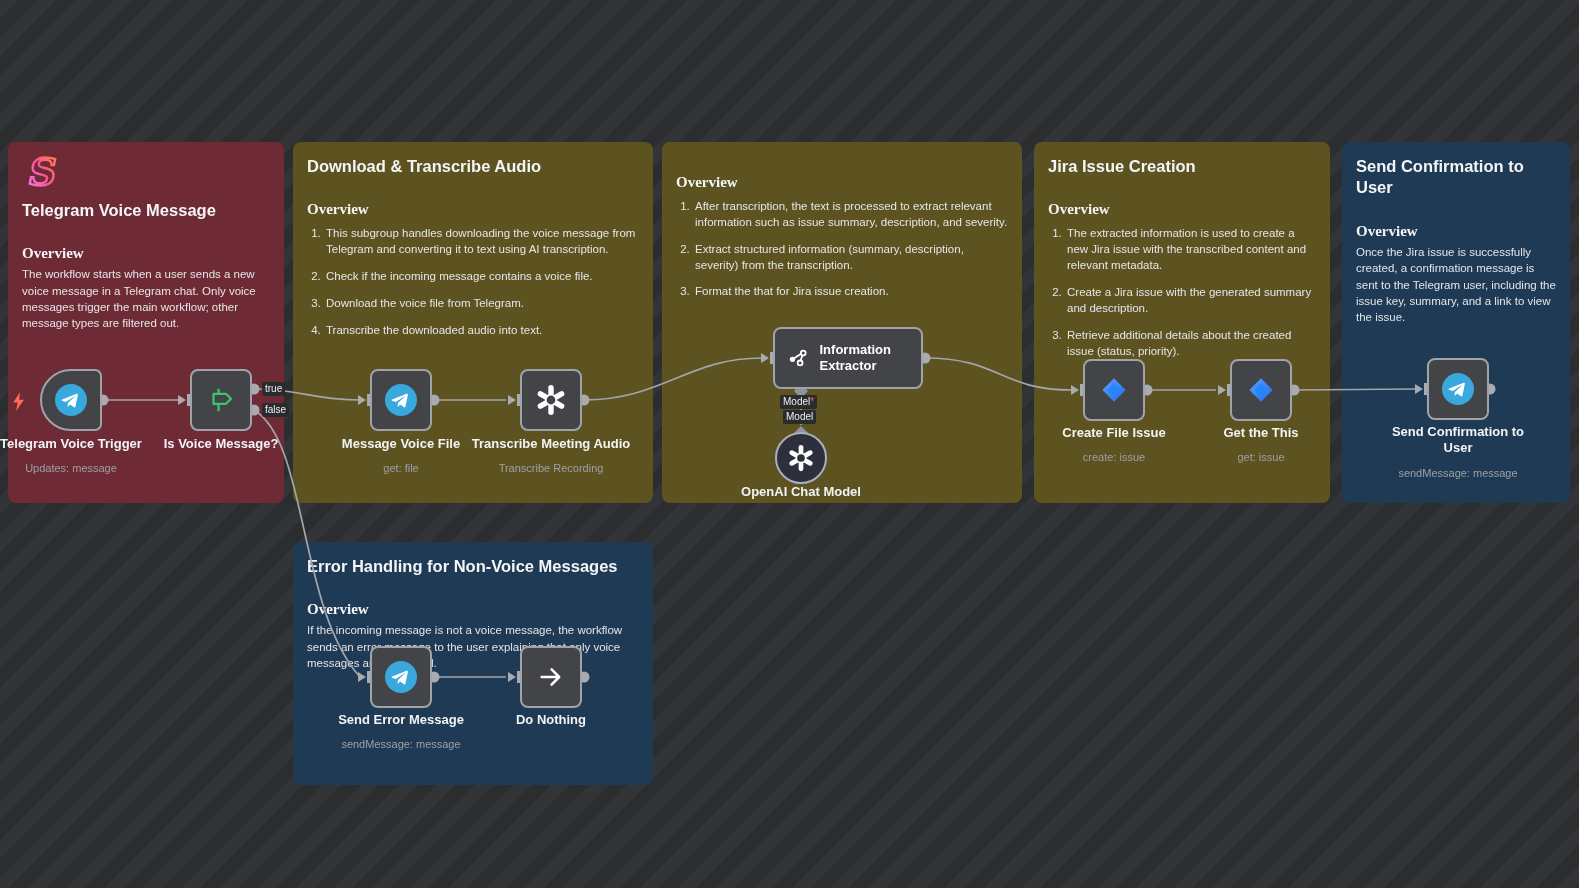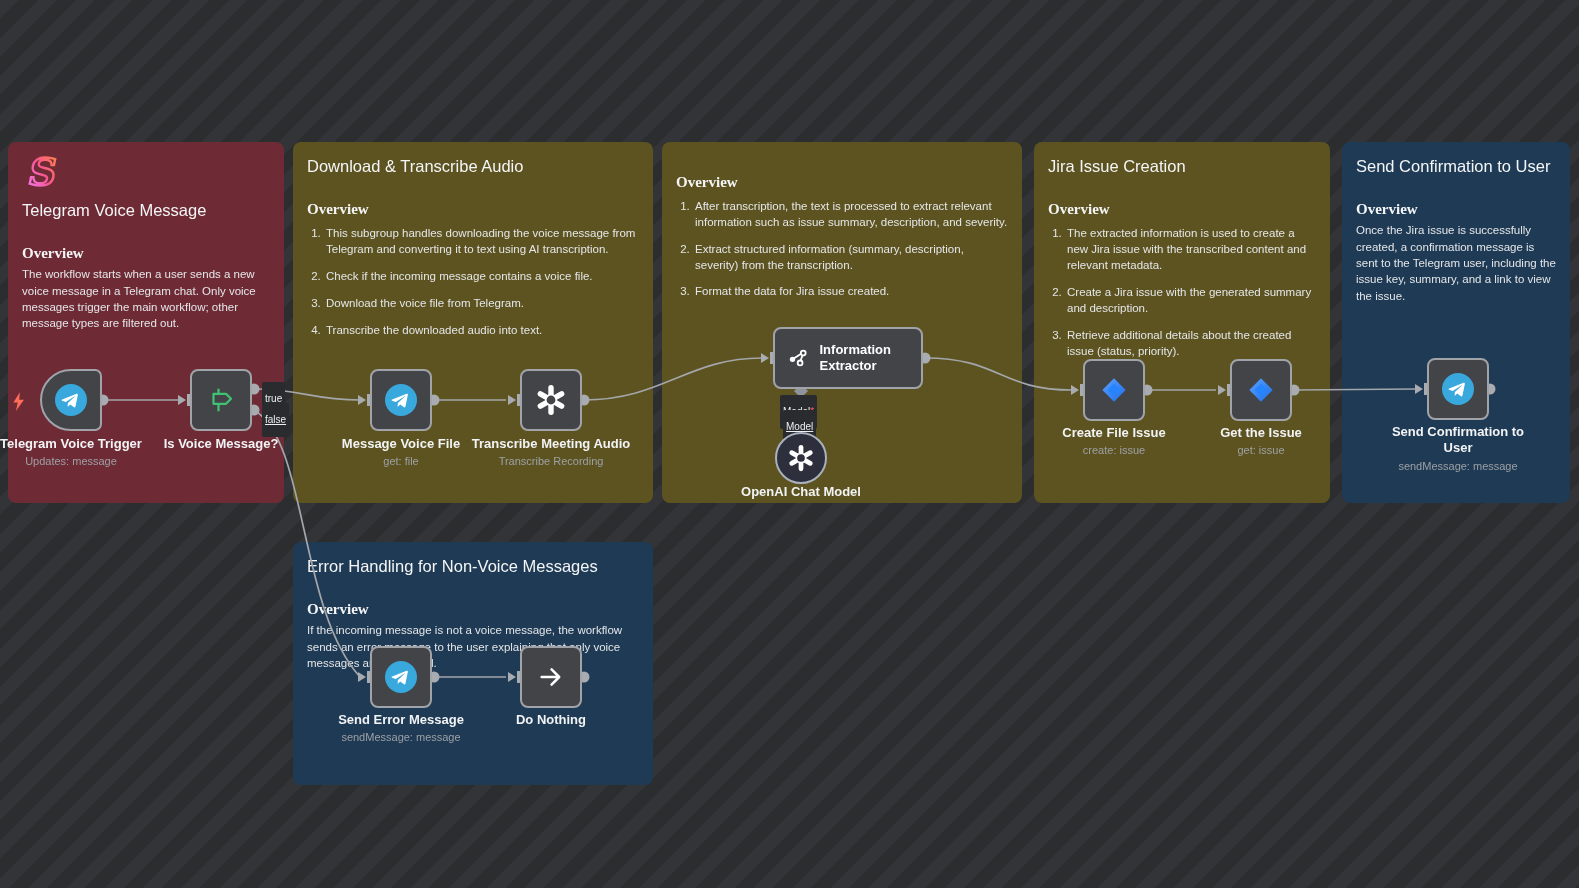--- a/index.html
+++ b/index.html
@@ -5,40 +5,40 @@
   html,body{margin:0;padding:0;background:#2b2c2e;}
   .canvas{
     position:relative;width:1579px;height:888px;overflow:hidden;
     font-family:"Liberation Sans",sans-serif;
     background:repeating-linear-gradient(135deg,#333437 0 13px,#2c2d2f 13px 27px);
   }
   .sticky{position:absolute;border-radius:8px;padding:8px 14px;box-sizing:border-box;z-index:1;}
   .sticky-red{background:#6e2b35;}
   .sticky-olive{background:#5d5320;}
   .sticky-blue{background:#1e3a54;}
-  .sticky h2{font-size:16.5px;font-weight:normal;color:#f4f5f6;margin:6px 0 0;line-height:1.3;}
+  .sticky h2{font-size:16.5px;font-weight:bold;color:#f4f5f6;margin:6px 0 0;line-height:1.3;}
   .sticky h3{font-size:15px;font-weight:bold;color:#f4f5f6;margin:24px 0 4px;font-family:Liberation Serif, serif;}
   .sticky p{font-size:11.5px;color:#e4e6e8;line-height:1.42;margin:0 0 0;}
   .sticky ol{font-size:11.5px;color:#e4e6e8;line-height:1.38;margin:8px 0 0;padding-left:17px;}
   .sticky li{margin-bottom:11px;padding-left:2px;}
   .logo-wrap{width:42px;height:42px;margin:2px 0 6px;}
 
   svg.wires{position:absolute;left:0;top:0;z-index:2;}
 
   .node{position:absolute;width:62px;height:62px;background:#424447;border:2px solid #a0a3a7;
         border-radius:8px;box-sizing:border-box;display:flex;align-items:center;justify-content:center;z-index:3;}
   .node.trigger{border-radius:36px 8px 8px 36px;}
   .node.wide{width:150px;justify-content:flex-start;padding-left:13px;gap:10px;}
   .node.round{width:52px;height:52px;border-radius:50%;background:#2d2f3c;border-color:#aab0bd;}
   .node-inner-label{color:#fff;font-size:13px;font-weight:bold;line-height:1.25;text-align:left;}
   .node-label{position:absolute;width:160px;text-align:center;color:#f2f3f5;font-size:13px;
               font-weight:bold;line-height:1.25;z-index:3;}
-  .node-sub{color:#9da0a5;font-size:11px;font-weight:normal;margin-top:3px;}
-  .chip{position:absolute;background:#2a2b2e;color:#eceeef;font-size:10px;padding:10px 3px;
-        border-radius:2px;line-height:14px;z-index:3;white-space:nowrap;text-decoration:underline;}
+  .node-sub{color:#9da0a5;font-size:11px;font-weight:normal;margin-top:10px;}
+  .chip{position:absolute;background:#2a2b2e;color:#eceeef;font-size:10px;padding:0 3px;
+        border-radius:2px;line-height:14px;z-index:3;white-space:nowrap;}
   .chip .req{color:#ff5f57;}
   .bolt{position:absolute;z-index:3;}
 </style>
 </head>
 <body>
 
 <div class="canvas">
 
   <svg width="0" height="0" style="position:absolute">
     <defs>
@@ -74,21 +74,21 @@
       <li>Download the voice file from Telegram.</li>
       <li>Transcribe the downloaded audio into text.</li>
     </ol>
   </div>
 
   <div class="sticky sticky-olive" style="left:662px;top:142px;width:360px;height:361px">
     <h3>Overview</h3>
     <ol>
       <li>After transcription, the text is processed to extract relevant information such as issue summary, description, and severity.</li>
       <li>Extract structured information (summary, description, severity) from the transcription.</li>
-      <li>Format the data for Jira issue created.</li>
+      <li>Format the that for Jira issue creation.</li>
     </ol>
   </div>
 
   <div class="sticky sticky-olive" style="left:1034px;top:142px;width:296px;height:361px">
     <h2>Jira Issue Creation</h2>
     <h3>Overview</h3>
     <ol>
       <li>The extracted information is used to create a new Jira issue with the transcribed content and relevant metadata.</li>
       <li>Create a Jira issue with the generated summary and description.</li>
       <li>Retrieve additional details about the created issue (status, priority).</li>
@@ -282,21 +282,21 @@
     <div class="node-sub">create: issue</div>
   </div>
 
   <div class="node" style="left:1230px;top:359px">
     <svg width="28" height="28" viewBox="0 0 24 24">
       <path d="M12 2 L22 12 L12 22 L2 12 Z" fill="url(#jgrad)"></path>
       <path d="M12 6.5 L17.5 12 L12 17.5 L6.5 12 Z" fill="#2684ff"></path>
     </svg>
   </div>
   <div class="node-label" style="left:1181px;top:425px">
-    <span>Get the Issue</span>
+    <span>Get the This</span>
     <div class="node-sub">get: issue</div>
   </div>
 
   <div class="node" style="left:1427px;top:358px">
     <svg width="32" height="32" viewBox="0 0 32 32">
       <circle cx="16" cy="16" r="16" fill="#38a8dd"></circle>
       <path d="M7.2 15.6l14.4-5.8c.8-.3 1.5.2 1.2 1.4l-2.4 11.5c-.2.8-.7 1-1.4.6l-3.8-2.8-1.8 1.8c-.2.2-.4.4-.8.4l.3-3.8 7-6.3c.3-.3-.1-.4-.5-.2l-8.7 5.5-3.6-1.2c-.8-.3-.8-.8.1-1.1z" fill="#fff"></path>
     </svg>
   </div>
   <div class="node-label" style="left:1378px;top:424px">

